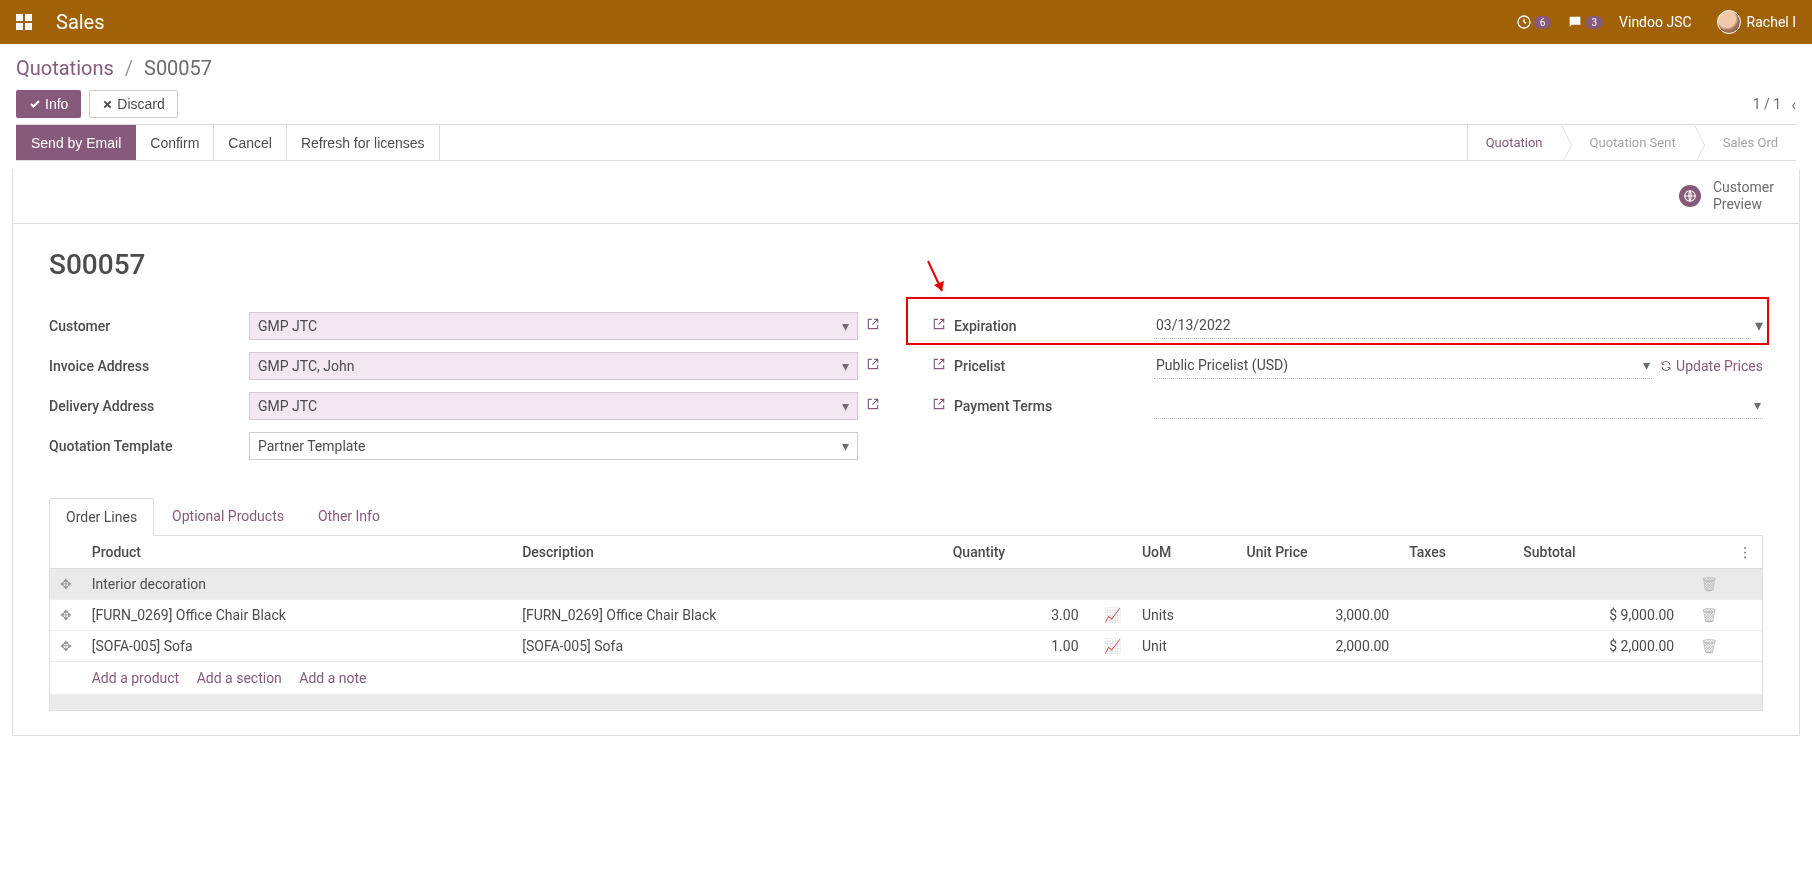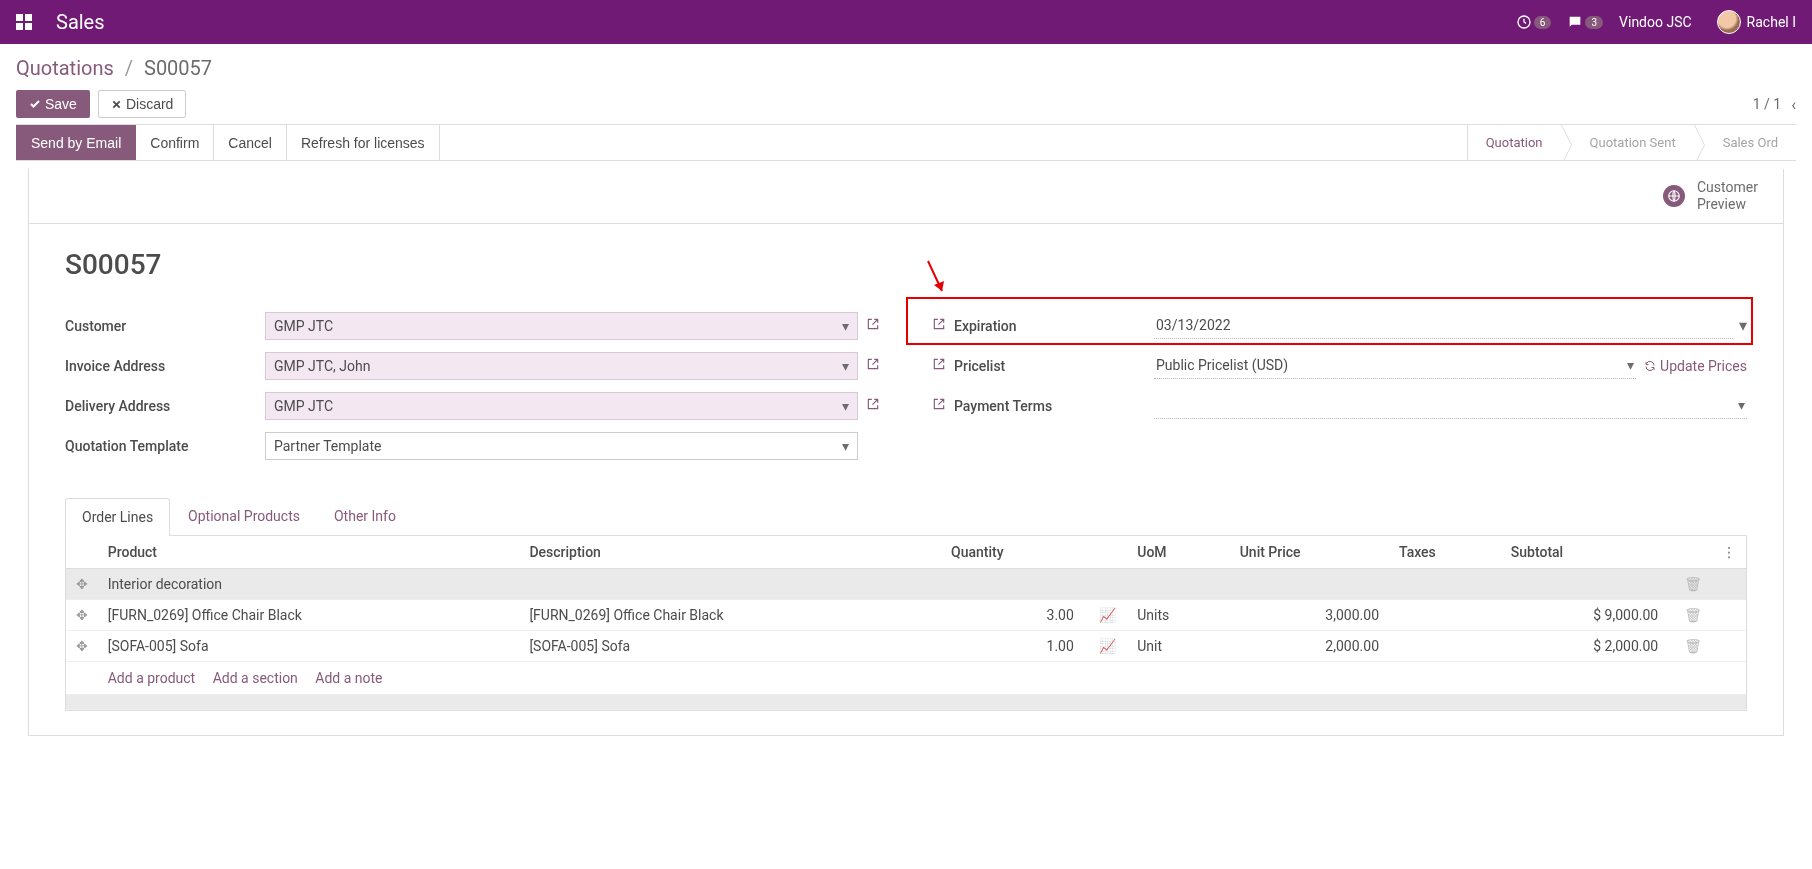--- a/index.html
+++ b/index.html
@@ -1,19 +1,19 @@
 <!DOCTYPE html>
 <html><head>
   <meta charset="utf-8">
   <style>
     * { margin: 0; padding: 0; box-sizing: border-box; }
     body { font-family: -apple-system, BlinkMacSystemFont, "Segoe UI", Roboto, sans-serif; background: #fff; color: #4c4c4c; overflow-x: hidden; }
     
     
-    .top-nav { background: #701a75; height: 44px; display: flex; align-items: center; padding: 0 16px; color: #fff; }
+    .top-nav { background: #a16207; height: 44px; display: flex; align-items: center; padding: 0 16px; color: #fff; }
     .apps-icon { width: 16px; height: 16px; display: grid; grid-template-columns: 1fr 1fr; grid-template-rows: 1fr 1fr; gap: 2px; margin-right: 24px; cursor: pointer; }
     .apps-icon span { background: #fff; }
     .brand { font-size: 20px; font-weight: 400; margin-right: 48px; }
     .nav-menu { display: flex; gap: 24px; }
     .nav-menu a { color: #fff; text-decoration: none; font-size: 14px; cursor: pointer; }
     .nav-right { margin-left: auto; display: flex; align-items: center; gap: 16px; }
     .badge-item { position: relative; display: inline-flex; align-items: center; }
     .badge { background: #875a7b; color: #fff; border-radius: 10px; font-size: 10px; padding: 1px 6px; margin-left: 2px; }
     .company { font-size: 14px; }
     .user { display: flex; align-items: center; gap: 6px; font-size: 14px; padding-left: 9px; }
@@ -38,21 +38,21 @@
     .status-buttons .btn-primary { border-radius: 0; padding: 8px 14px; }
     .status-buttons .btn-status { background: #fff; border: none; border-right: 1px solid #ddd; padding: 8px 14px; font-size: 14px; cursor: pointer; color: #4c4c4c; }
     .status-arrows { margin-left: auto; display: flex; align-items: stretch; overflow: hidden; justify-content: space-between; }
     .stage { position: relative; padding: 10px 18px 10px 28px; font-size: 13px; color: #a5a5a5; background: #fff; border-left: 1px solid #ddd; }
     .stage.active { color: #875a7b; }
     .stage::after { content: ""; position: absolute; right: -10px; top: 0; width: 0; height: 0; border-top: 20px solid transparent; border-bottom: 20px solid transparent; border-left: 10px solid #fff; z-index: 2; }
     .stage::before { content: ""; position: absolute; right: -11px; top: 0; width: 0; height: 0; border-top: 20px solid transparent; border-bottom: 20px solid transparent; border-left: 10px solid #ddd; z-index: 1; }
     .stage:first-child { padding-left: 18px; }
     
     
-    .sheet-wrap { padding: 0 28px; }
+    .sheet-wrap { padding: 0 12px; }
     .sheet { border: 1px solid #ddd; border-top: none; background: #fff; margin: 0; }
     .sheet-header { display: flex; justify-content: flex-end; border-bottom: 1px solid #ddd; padding: 10px 16px; }
     .sheet-header .preview { display: flex; align-items: center; gap: 12px; color: #6c6c6c; font-size: 14px; cursor: pointer; }
     .sheet-body { padding: 24px 36px; }
     .record-title { font-size: 28px; color: #4c4c4c; margin-bottom: 28px; font-weight: 500; }
     
     .form-grid { display: flex; gap: 48px; position: relative; }
     .col { flex: 1; }
     .field-row { display: flex; align-items: center; margin-bottom: 6px; min-height: 34px; }
     .field-label { width: 200px; font-size: 14px; color: #4c4c4c; font-weight: 500; flex-shrink: 0; }
@@ -133,21 +133,21 @@
   <div class="breadcrumb">
     <a>Quotations</a>
     <span class="sep">/</span>
     <span class="current">S00057</span>
   </div>
   <div class="btn-row">
     <button class="btn btn-primary">
       <svg width="12" height="12" viewBox="0 0 24 24" fill="none" stroke="#fff" stroke-width="4">
           <polyline points="20 6 9 17 4 12"></polyline>
         </svg>
-      <span>Save</span>
+      <span>Info</span>
     </button>
     <button class="btn btn-default">
       <svg width="11" height="11" viewBox="0 0 24 24" fill="none" stroke="#4c4c4c" stroke-width="4">
           <line x1="5" y1="5" x2="19" y2="19"></line>
           <line x1="19" y1="5" x2="5" y2="19"></line>
         </svg>
       <span>Discard</span>
     </button>
     <div class="pager">
       <span>1 / 1</span>

